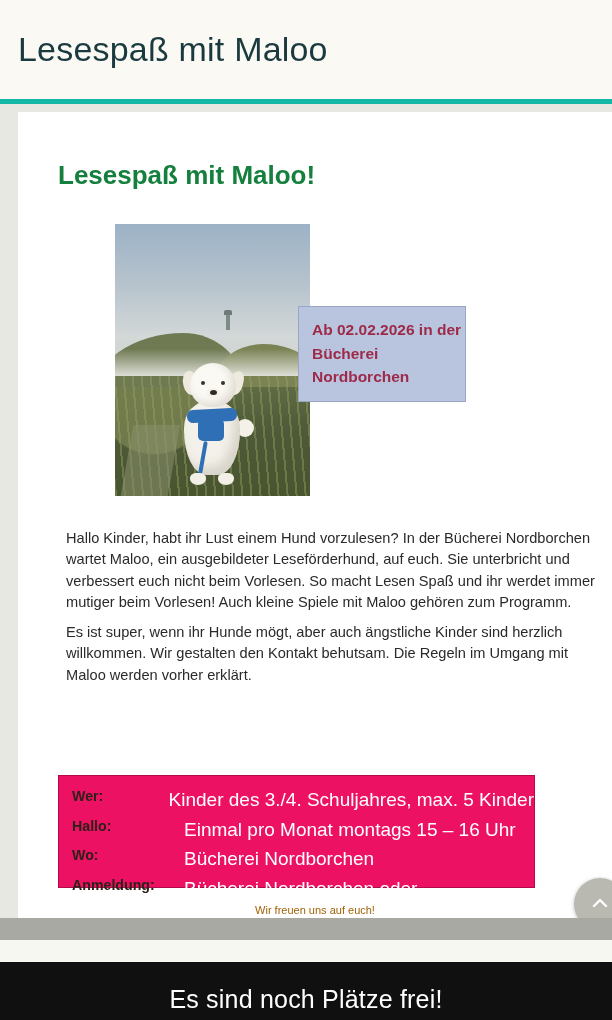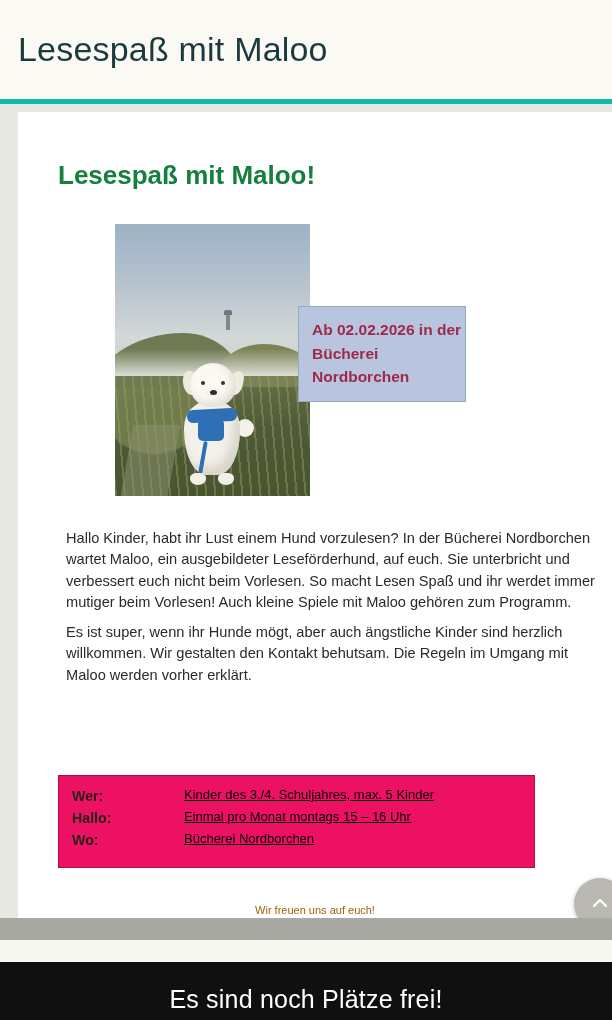--- a/index.html
+++ b/index.html
@@ -249,41 +249,40 @@
     margin: 8px;
     font-size: 14.6px;
     line-height: 1.47;
     color: #2a2a2a;
   }
 
   
   .info-box {
     position: absolute;
     left: 40px; top: 663px;
-    width: 477px; height: 93px;
+    width: 477px; height: 113px;
     background: #ed1164;
     border: 1px solid #b30b4a;
     padding: 9px 0 0 13px;
   }
   .info-row {
     display: flex;
     line-height: 1.56;
   }
   .info-key {
     width: 112px;
     font-size: 14.2px;
     font-weight: bold;
     color: #2b2118;
     white-space: nowrap;
   }
   .info-val {
-    font-size: 13px;
-    color: #000000;
-    white-space: nowrap;
-    text-decoration: underline;
+    font-size: 19px;
+    color: #ffffff;
+    white-space: nowrap;
   }
   .info-val.indent { margin-left: 112px; }
 
   
   .closing {
     position: absolute;
     left: 0; top: 790px;
     width: 594px;
     text-align: center;
   }
@@ -390,20 +389,24 @@
           <div class="info-val">Kinder des 3./4. Schuljahres, max. 5 Kinder</div>
         </div>
         <div class="info-row">
           <div class="info-key">Hallo:</div>
           <div class="info-val">Einmal pro Monat montags 15 – 16 Uhr</div>
         </div>
         <div class="info-row">
           <div class="info-key">Wo:</div>
           <div class="info-val">Bücherei Nordborchen</div>
         </div>
+        <div class="info-row">
+          <div class="info-key">Anmeldung:</div>
+          <div class="info-val">Bücherei Nordborchen oder</div>
+        </div>
       </div>
 
       <div class="closing">
         <div>Wir freuen uns auf euch!</div>
         <div>Maria Maeser und Maloo</div>
       </div>
 
     </div>
 
     <div class="fab">

